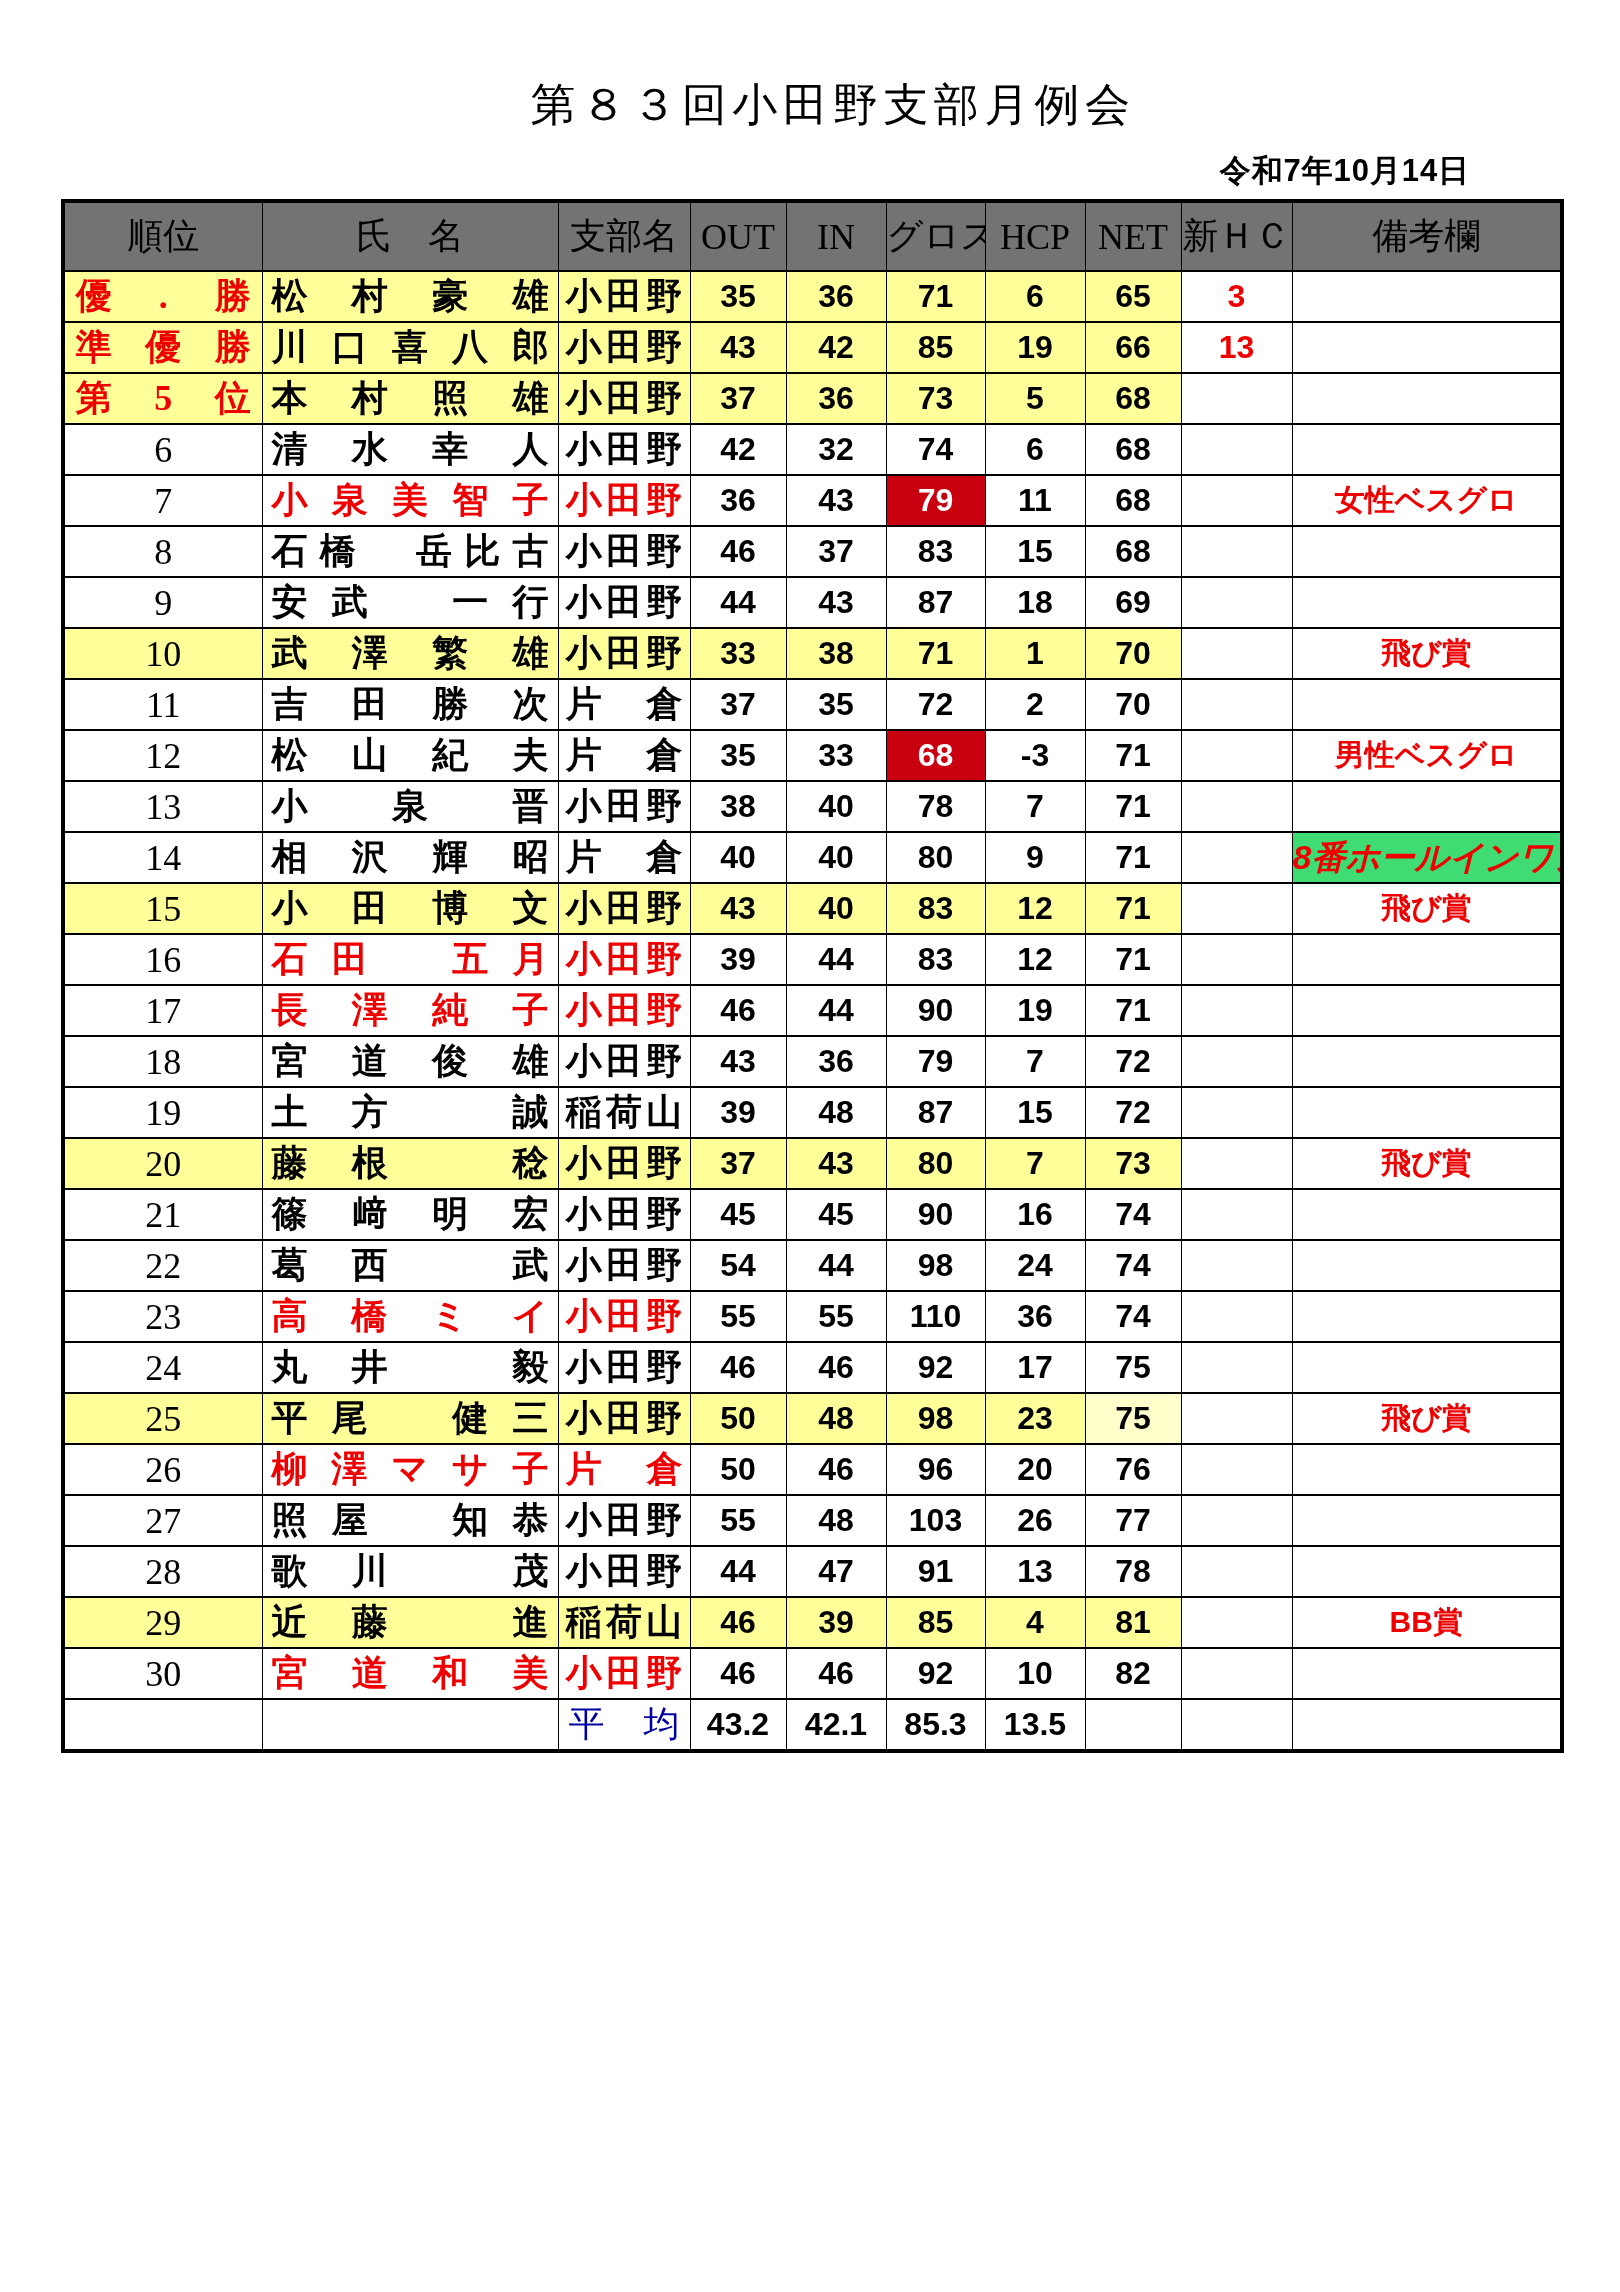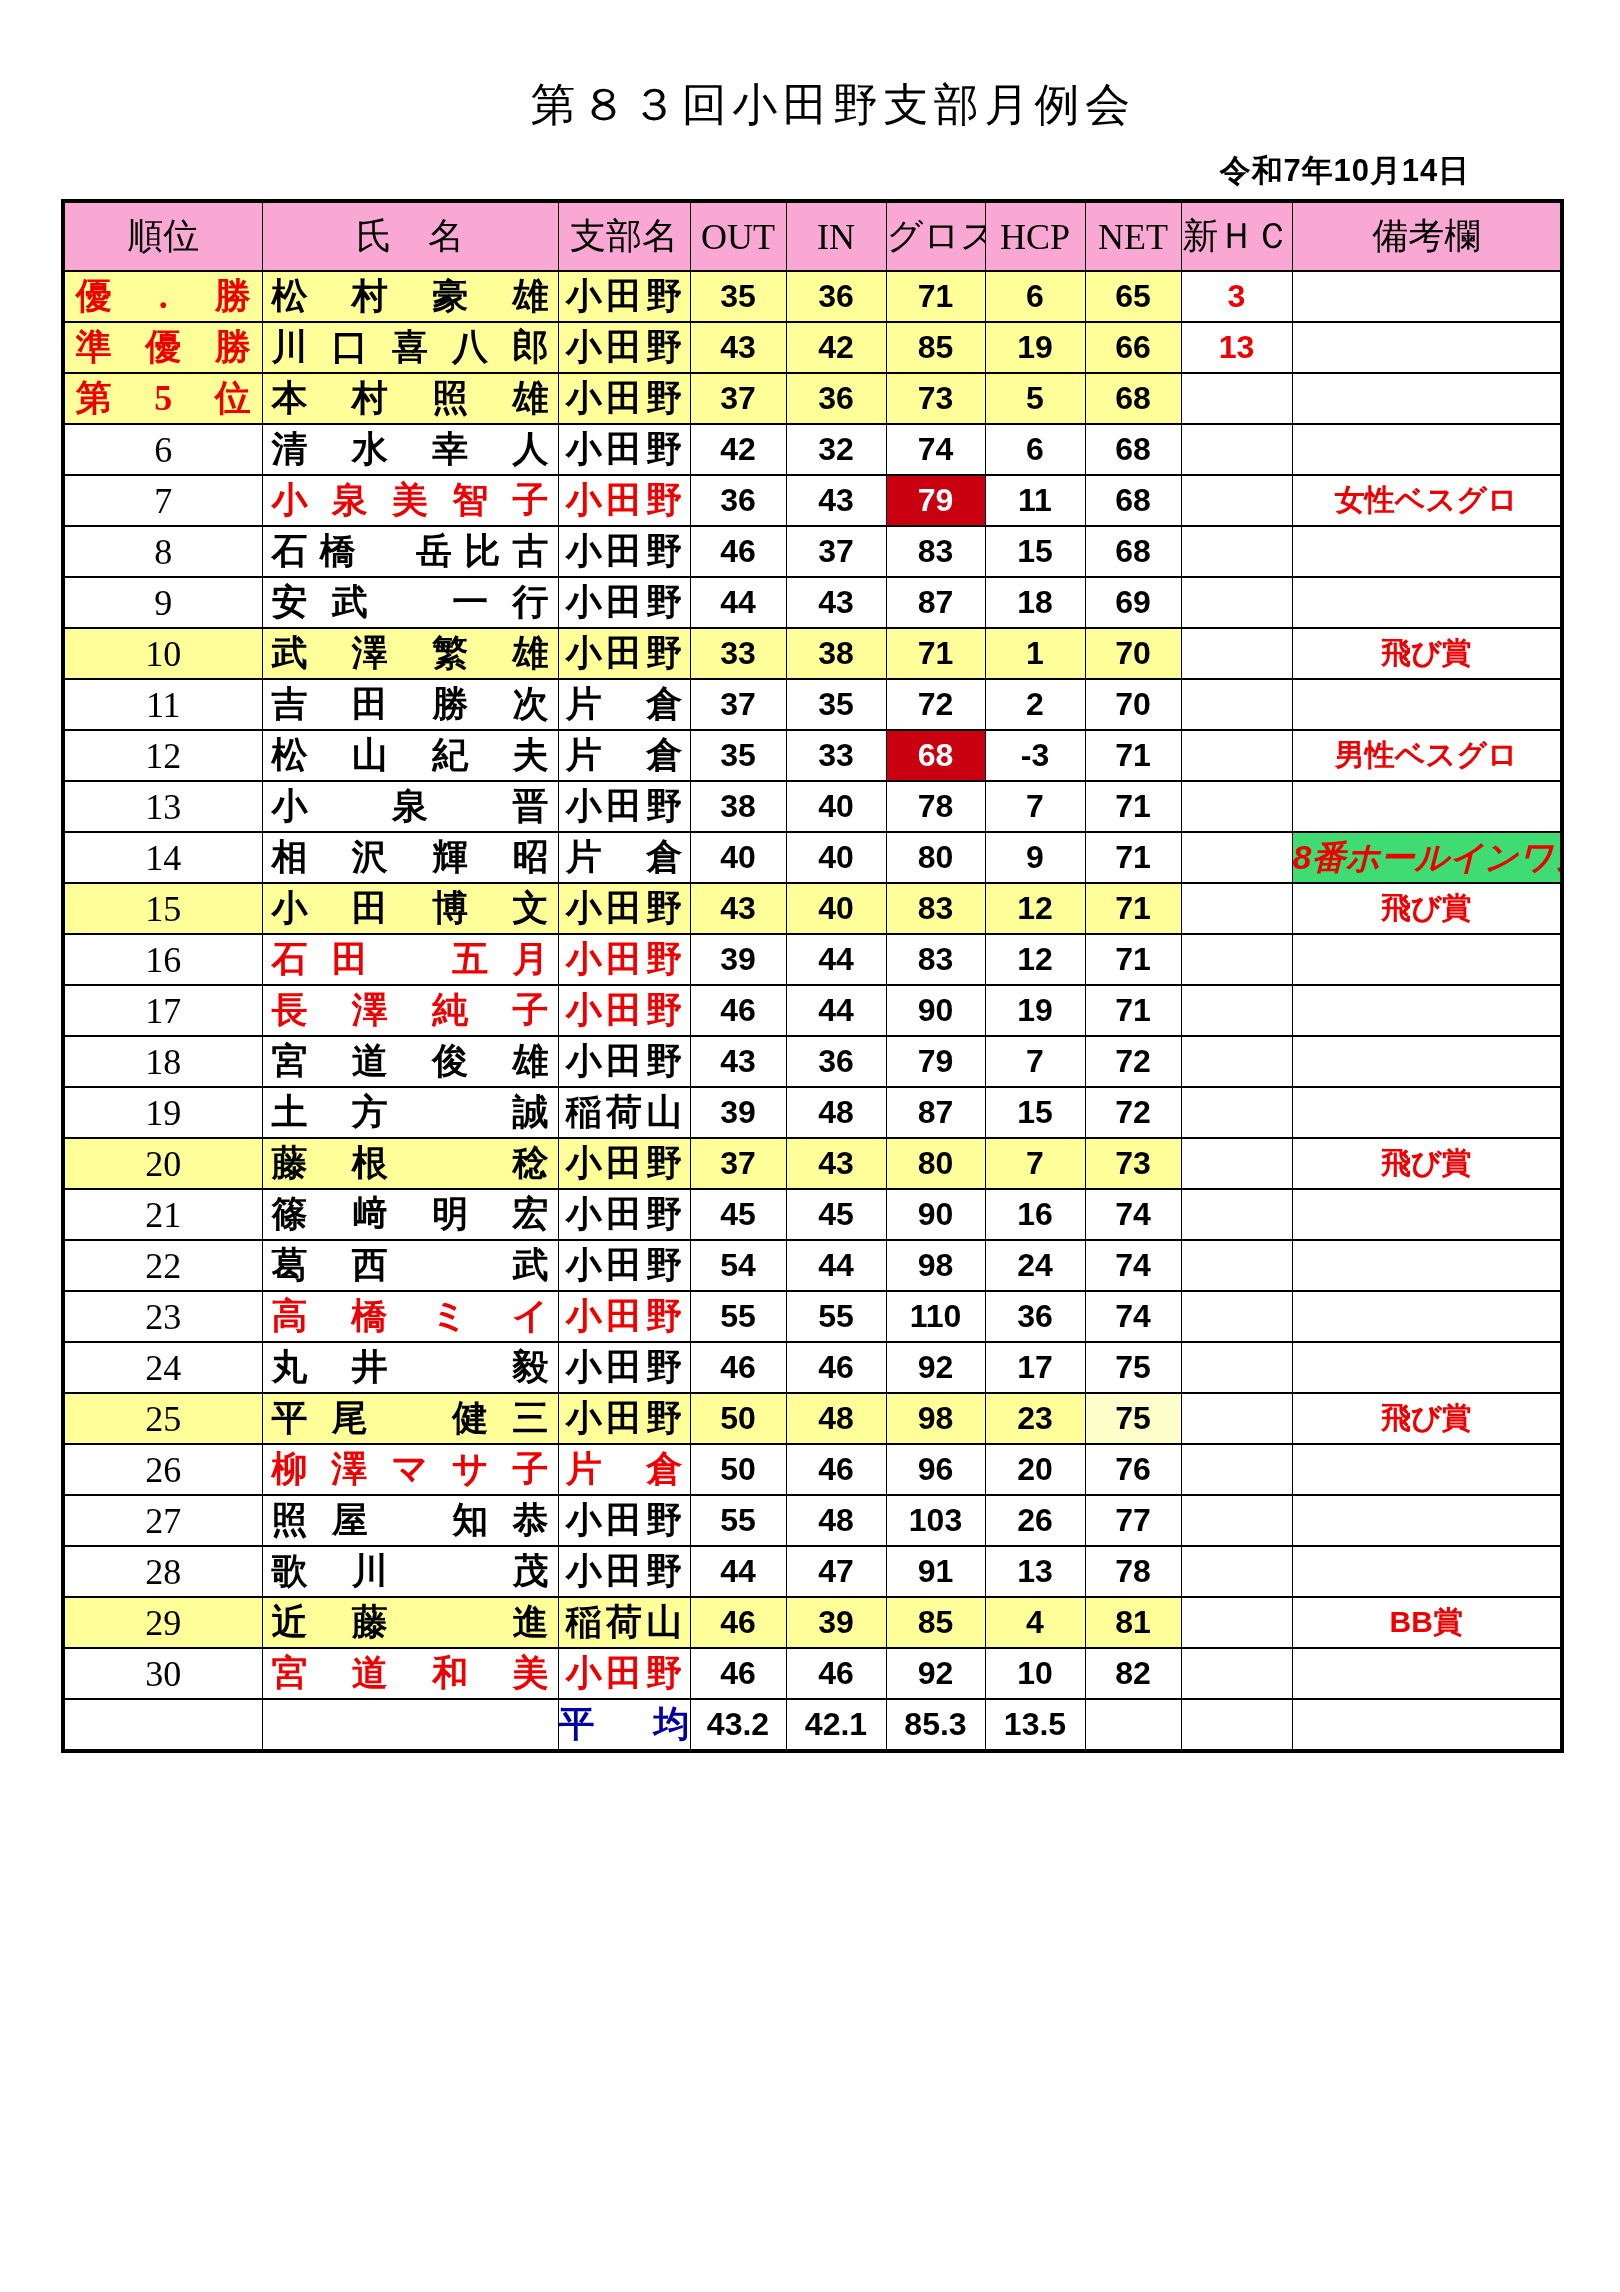--- a/index.html
+++ b/index.html
@@ -22,21 +22,21 @@
     border-collapse:collapse;table-layout:fixed;
     border:4.5px solid #000;
   }
   th,td{
     border:1.8px solid #000;border-top-width:2.7px;border-bottom-width:2.7px;
     overflow:hidden;white-space:nowrap;padding:0;vertical-align:middle;
   }
   thead tr{height:70px;}
   tbody tr{height:48px;}
   th{
-    background:#f9a8d4;font-weight:normal;font-size:36px;
+    background:#737373;font-weight:normal;font-size:36px;
     font-family:"Liberation Serif","DejaVu Serif",serif;text-align:center;
   }
   
   .rank-num{font-size:36px;text-align:center;font-family:"Liberation Serif","DejaVu Serif",serif;}
   .rank-label{
     font-size:36px;font-weight:600;text-align:justify;text-align-last:justify;padding:0 10.7px;
   }
   .name-cell,.branch-cell{
     font-size:36px;font-weight:600;text-align:justify;text-align-last:justify;
     font-family:"Liberation Serif","DejaVu Serif",serif;
@@ -45,22 +45,22 @@
   .branch-cell{padding:0 7.2px;}
   .num{
     font-family:"Liberation Sans","DejaVu Sans",sans-serif;
     font-weight:700;font-size:32px;text-align:center;
   }
   .remark{
     font-family:"Liberation Sans","DejaVu Sans",sans-serif;
     font-weight:700;font-size:30px;text-align:center;color:#ee0000;
   }
   .avg-label{
-    font-size:36px;font-weight:700;text-align:justify;text-align-last:justify;
-    padding:0 0;color:#0000a0;
+    font-size:36px;font-weight:400;text-align:justify;text-align-last:justify;
+    padding:0 10px;color:#0000a0;
   }
   
   .red{color:#ee0000;}
   .yellow{background:#ffff99;}
   .lightyellow{background:#ffffcc;}
   .dkred{background:#c80010;color:#ffffff;}
   .green-cell{background:#3edc72;font-size:34px;letter-spacing:0;font-style:italic;}
 </style>
 </head>
 <body>

